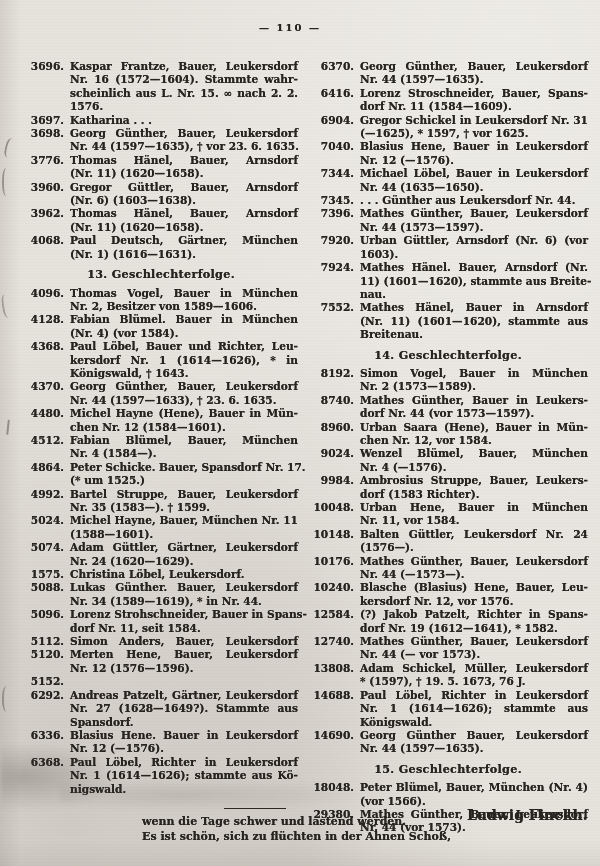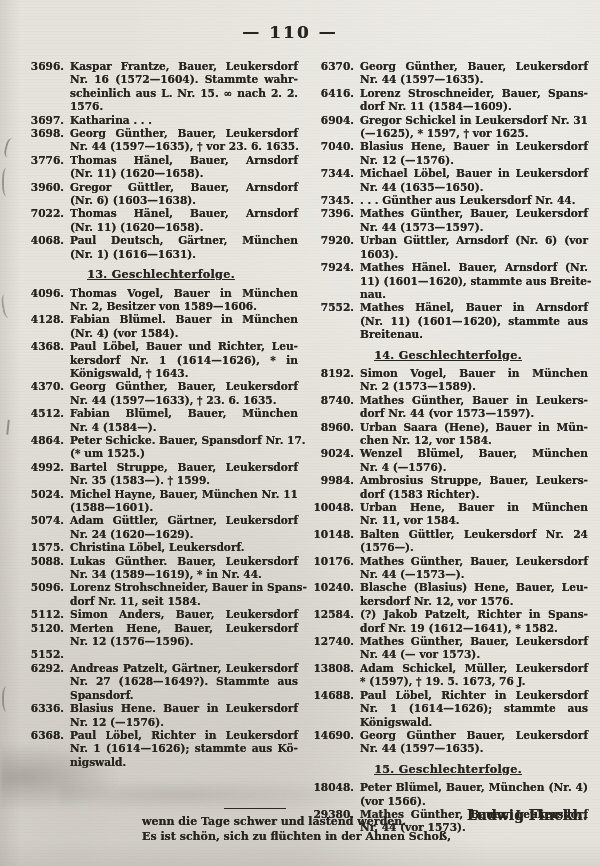--- a/index.html
+++ b/index.html
@@ -13,34 +13,34 @@
       radial-gradient(ellipse at 50% 96%, rgba(120,114,106,.14), transparent 45%),
       radial-gradient(ellipse at 85% 8%,  rgba(255,255,255,.30), transparent 55%),
       linear-gradient(90deg, rgba(120,114,106,.16), rgba(0,0,0,0) 3.5%),
       linear-gradient(0deg,  rgba(120,114,106,.12), rgba(0,0,0,0) 3%),
       repeating-linear-gradient(0deg, rgba(0,0,0,.016) 0 1px, transparent 1px 3px),
       #e6e3dc;
     text-shadow: 0 0 .5px rgba(39,36,32,.85);
   }
   .pageno {
     position:absolute; top:22px; left:0; width:580px; text-align:center;
-    font-size:17px; letter-spacing:2px;
+    font-size:10px; letter-spacing:2px;
   }
   .cols { position:absolute; top:60px; left:24px; width:564px; display:flex; gap:10px; }
   .col  { font-size:10.6px; line-height:13.4px; }
   .col-left  { width:274px; }
   .col-right { width:280px; }
   .entry { display:flex; }
   .num { flex:none; text-align:right; padding-right:6px; white-space:nowrap; }
   .col-left  .num { width:46px; }
   .col-right .num { width:52px; }
   .txt { flex:1; min-width:0; }
   .ln  { white-space:nowrap; }
   .jl  { text-align:justify; text-align-last:justify; text-justify:inter-word; }
-  .heading { text-align:center; font-size:11.2px; margin:7px 0 5px; letter-spacing:.3px;text-decoration:underline; }
+  .heading { text-align:center; font-size:11.2px; margin:7px 0 5px; letter-spacing:.3px; }
   .footrule { position:absolute; left:224px; top:808px; width:62px; border-top:1.7px solid #2b2823; }
   .quote { position:absolute; left:142px; top:815px; font-size:11px; line-height:14.5px; }
   .author { position:absolute; left:467px; top:807px; font-size:14px; }
   
   .mk { position:absolute; pointer-events:none; }
   .mk1 { left:5px;  top:138px; width:10px; height:20px; border-left:2px solid rgba(80,74,68,.50); border-radius:60%/50%; transform:rotate(14deg); }
   .mk2 { left:2px;  top:168px; width:8px;  height:28px; border-left:2px solid rgba(80,74,68,.45); border-radius:70%/60%; }
   .mk3 { left:2px;  top:294px; width:9px;  height:24px; border-left:2px solid rgba(80,74,68,.40); border-radius:70%/60%; transform:rotate(-9deg); }
   .mk4 { left:7px;  top:420px; width:7px;  height:15px; border-left:2px solid rgba(80,74,68,.50); transform:rotate(6deg); }
   .mk5 { left:2px;  top:686px; width:9px;  height:26px; border-left:2px solid rgba(80,74,68,.42); border-radius:70%/60%; }
@@ -93,21 +93,21 @@
           </div>
         </div>
         <div class="entry">
           <div class="num">3960.</div>
           <div class="txt">
             <div class="ln jl">Gregor Güttler, Bauer, Arnsdorf</div>
             <div class="ln">(Nr. 6) (1603—1638).</div>
           </div>
         </div>
         <div class="entry">
-          <div class="num">7022.</div>
+          <div class="num">3962.</div>
           <div class="txt">
             <div class="ln jl">Thomas Hänel, Bauer, Arnsdorf</div>
             <div class="ln">(Nr. 11) (1620—1658).</div>
           </div>
         </div>
         <div class="entry">
           <div class="num">4068.</div>
           <div class="txt">
             <div class="ln jl">Paul Deutsch, Gärtner, München</div>
             <div class="ln">(Nr. 1) (1616—1631).</div>
@@ -134,20 +134,27 @@
             <div class="ln jl">Paul Löbel, Bauer und Richter, Leu-</div>
             <div class="ln jl">kersdorf Nr. 1 (1614—1626), * in</div>
             <div class="ln">Königswald, † 1643.</div>
           </div>
         </div>
         <div class="entry">
           <div class="num">4370.</div>
           <div class="txt">
             <div class="ln jl">Georg Günther, Bauer, Leukersdorf</div>
             <div class="ln">Nr. 44 (1597—1633), † 23. 6. 1635.</div>
+          </div>
+        </div>
+        <div class="entry">
+          <div class="num">4480.</div>
+          <div class="txt">
+            <div class="ln jl">Michel Hayne (Hene), Bauer in Mün-</div>
+            <div class="ln">chen Nr. 12 (1584—1601).</div>
           </div>
         </div>
         <div class="entry">
           <div class="num">4512.</div>
           <div class="txt">
             <div class="ln jl">Fabian Blümel, Bauer, München</div>
             <div class="ln">Nr. 4 (1584—).</div>
           </div>
         </div>
         <div class="entry">

